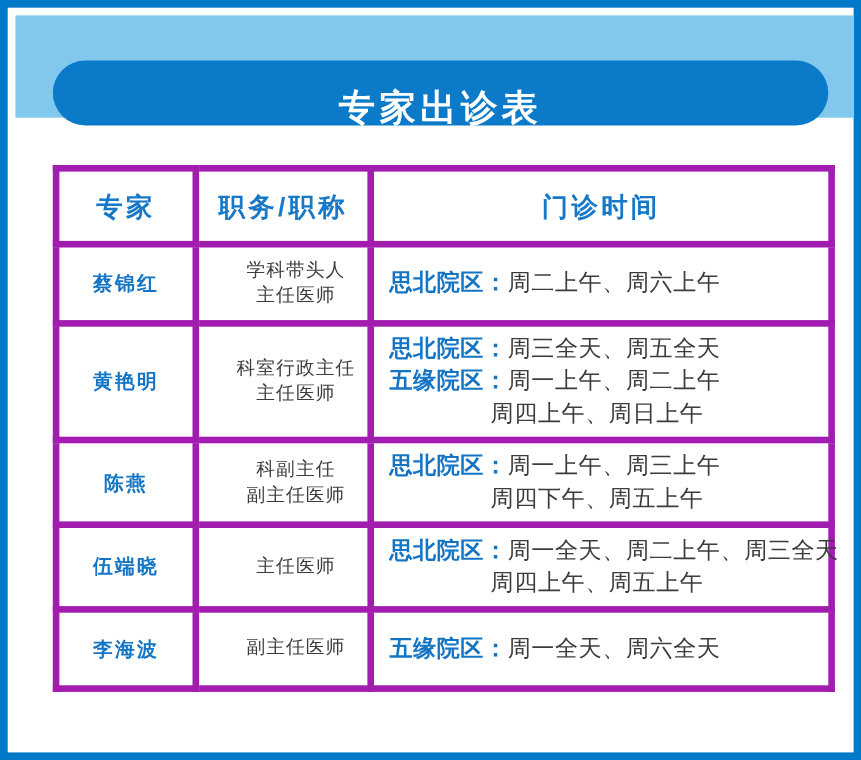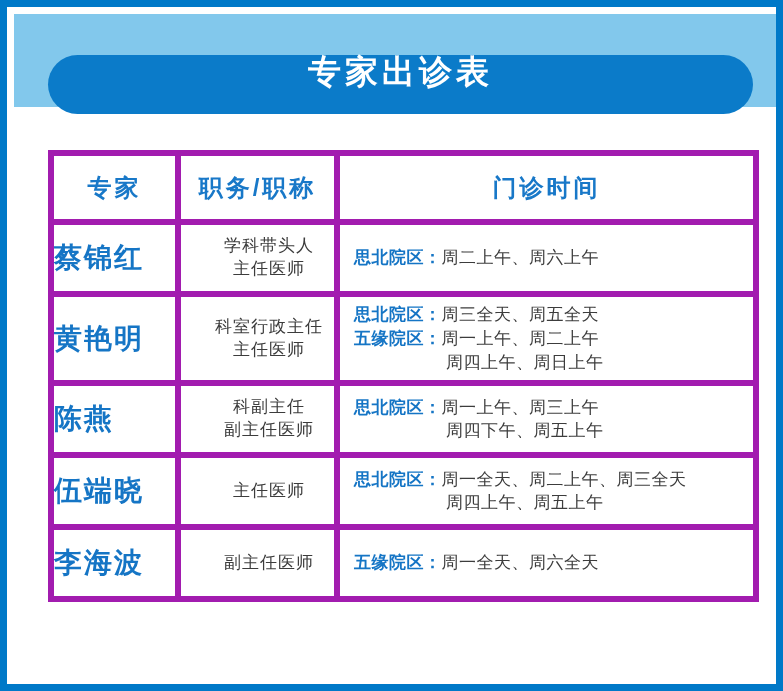--- a/index.html
+++ b/index.html
@@ -34,21 +34,21 @@
   
   .title-pill {
     position: absolute;
     left: 41px;
     top: 48px;
     width: 705px;
     height: 59px;
     background: #0B7BC9;
     border-radius: 30px;
     display: flex;
-    align-items: flex-start;
+    align-items: flex-end;
     justify-content: center;
     z-index: 3;
   }
   .title-text {
     color: #ffffff;
     font-size: 33px;
     font-weight: bold;
     letter-spacing: 4px;
     line-height: 1;
     white-space: nowrap;
@@ -84,39 +84,39 @@
     color: #1878C8;
     font-size: 24px;
     font-weight: bold;
     letter-spacing: 3px;
   }
   .hdr td.time-hdr { letter-spacing: 3px; }
 
   
   .bodyrow td { height: 54px; }
   .bodyrow td.name {
-    text-align: left;
+    text-align: center;
     color: #1575C5;
-    font-size: 28px;
+    font-size: 18px;
     font-weight: bold;
     letter-spacing: 2px;
     border-radius: 32px;
   }
   .bodyrow td.role {
     text-align: center;
     color: #3C3C3C;
     font-size: 17px;
     line-height: 1.35;
     letter-spacing: 1px;
     padding-left: 23px;
   }
   .bodyrow td.time {
     padding: 6px 10px 6px 14px;
     color: #3C3C3C;
-    font-size: 17px;
+    font-size: 21px;
     line-height: 1.4;
     letter-spacing: 0.5px;
   }
   .time-line {
     display: block;
     white-space: nowrap;
   }
   .time-line.indent { padding-left: 92px; }
   .campus {
     color: #1575C5;

